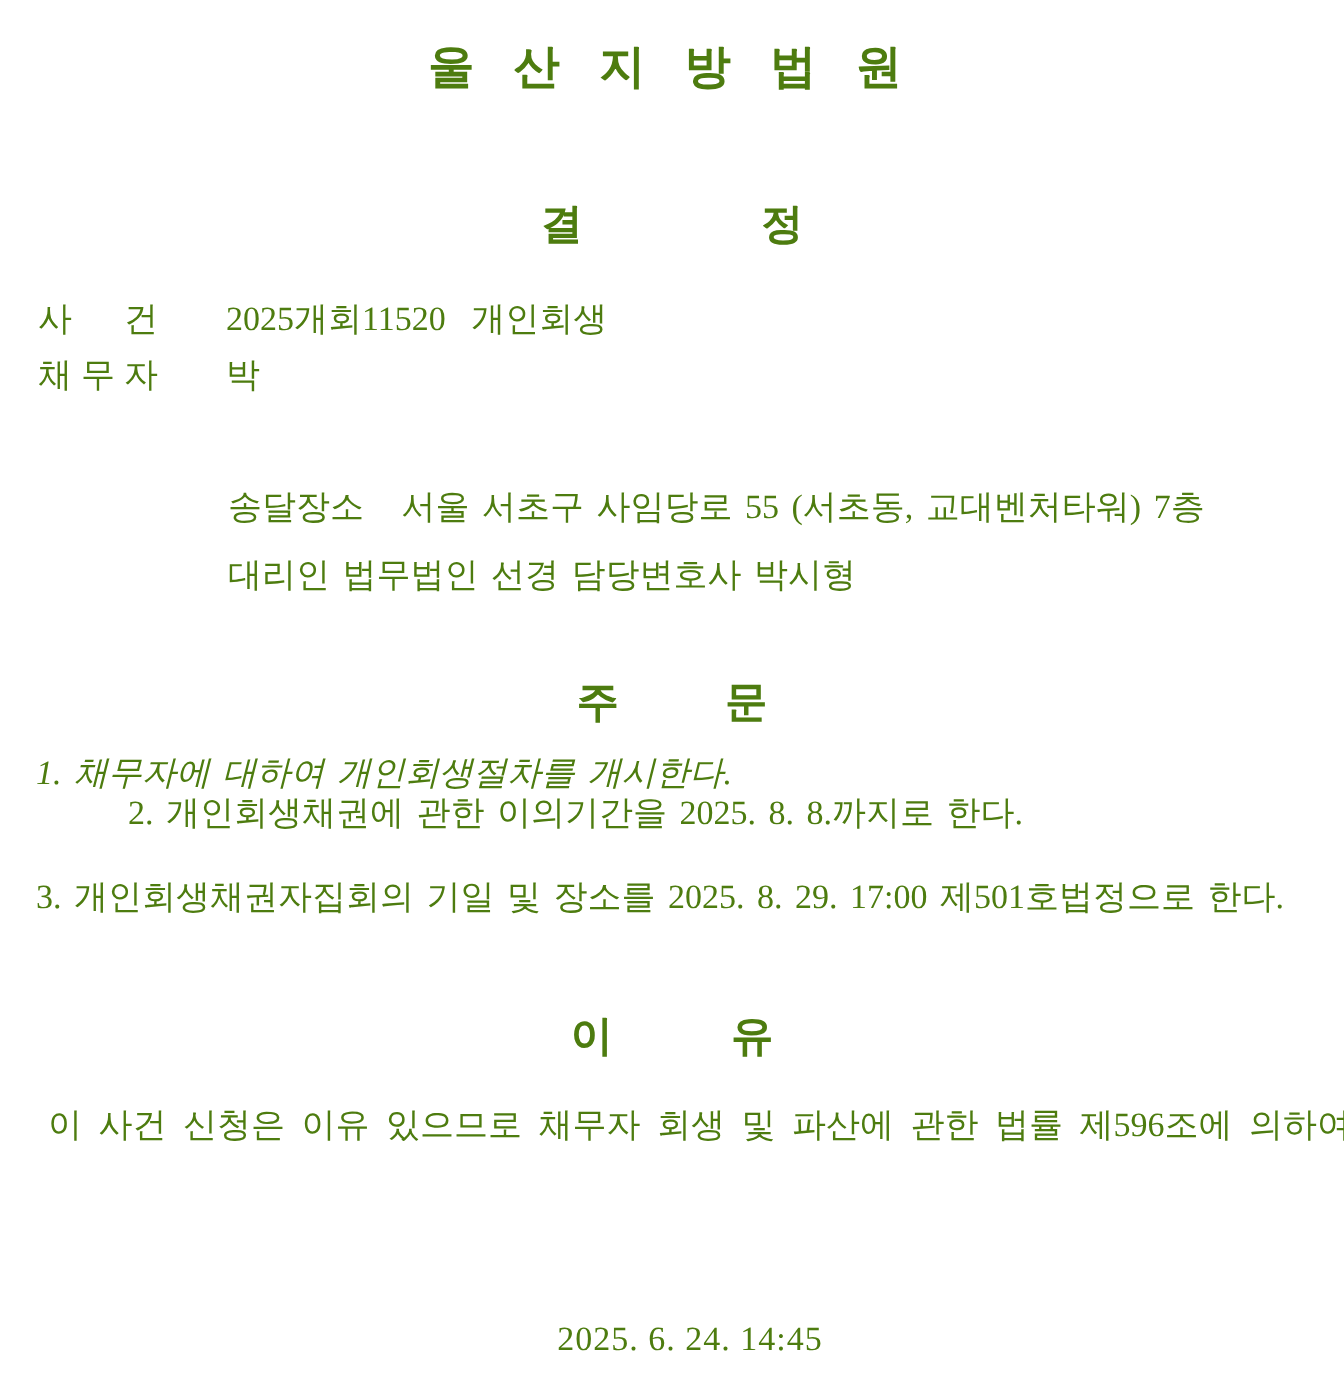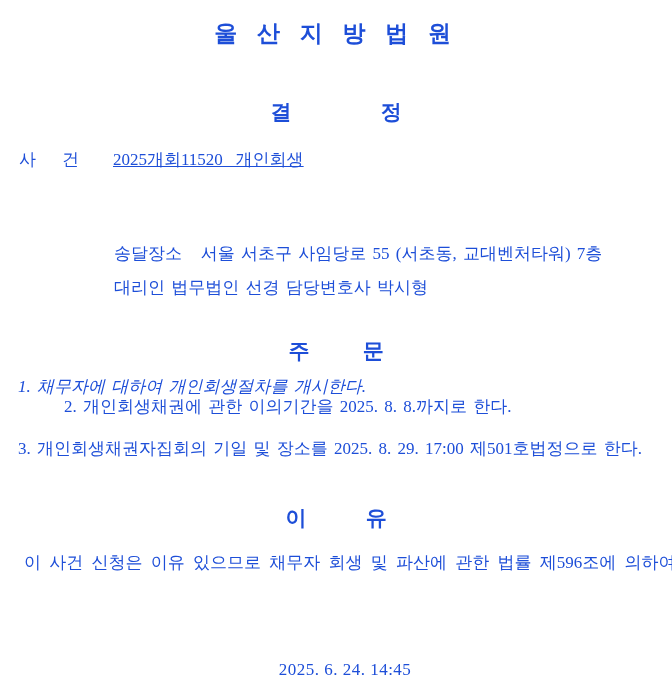--- a/index.html
+++ b/index.html
@@ -5,21 +5,21 @@
   html, body {
     margin: 0;
     padding: 0;
     background: #ffffff;
   }
   .page {
     position: relative;
     width: 672px;
     height: 691px;
     background: #ffffff;
-    color: #1d4ed8;
+    color: #4d7c0f;
     font-family: "Liberation Serif", "DejaVu Serif", serif;
     overflow: hidden;
   }
   .abs {
     position: absolute;
     white-space: pre;
     line-height: 1.25;
   }
   
   .court-title {
@@ -55,21 +55,20 @@
     width: 60px;
     white-space: normal;
     text-align: justify;
     text-align-last: justify;
     vertical-align: top;
   }
   .info-value {
     display: inline-block;
     margin-left: 34px;
     vertical-align: top;
-    text-decoration: underline;
   }
   
   .indent-line {
     left: 114px;
     font-size: 17px;
     word-spacing: 2px;
   }
   .indent-line-1 { top: 243px; }
   .indent-line-2 { top: 277px; }
   
@@ -104,20 +103,21 @@
 <body>
 
 <div class="page">
 
   <div class="abs court-title">울 산 지 방 법 원</div>
 
   <div class="abs heading heading-decision">결 정</div>
 
   <div class="abs info-row info-row-case"><span class="info-label">사 건</span><span class="info-value">2025개회11520   개인회생</span></div>
 
+  <div class="abs info-row info-row-debtor"><span class="info-label">채 무 자</span><span class="info-value">박</span></div>
 
   <div class="abs indent-line indent-line-1">송달장소   서울 서초구 사임당로 55 (서초동, 교대벤처타워) 7층</div>
 
   <div class="abs indent-line indent-line-2">대리인 법무법인 선경 담당변호사 박시형</div>
 
   <div class="abs heading heading-order">주 문</div>
 
   <div class="abs order-item order-item-1">1. 채무자에 대하여 개인회생절차를 개시한다.</div>
 
   <div class="abs order-item order-item-2">2. 개인회생채권에 관한 이의기간을 2025. 8. 8.까지로 한다.</div>

